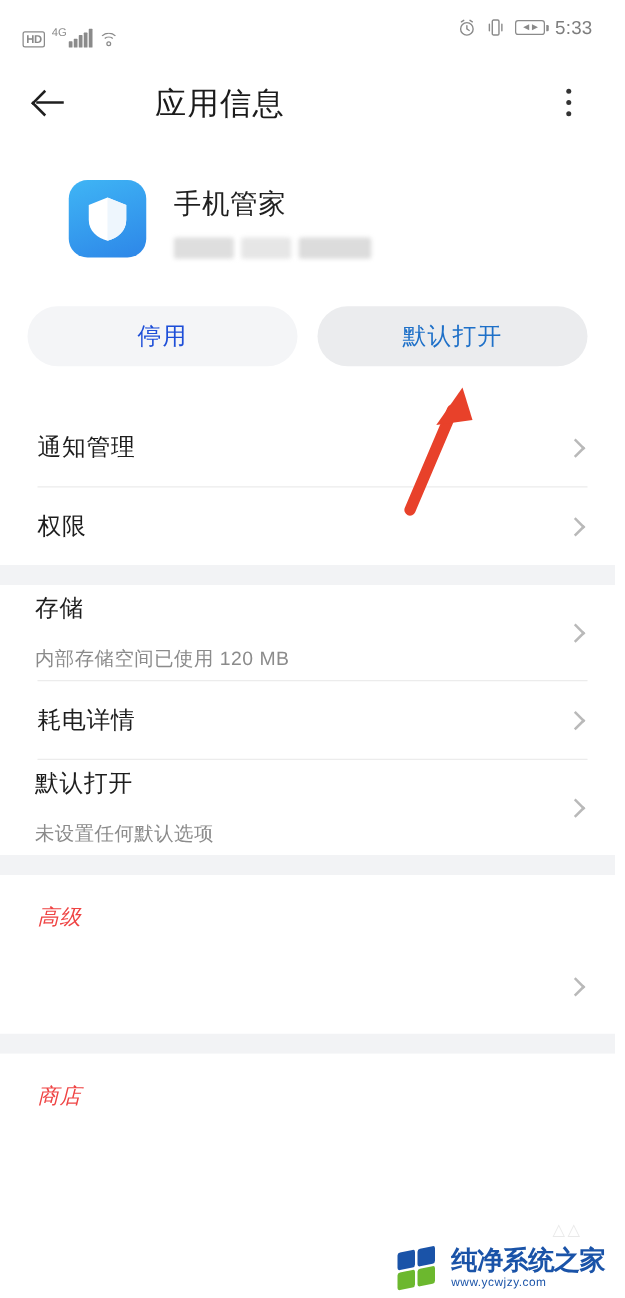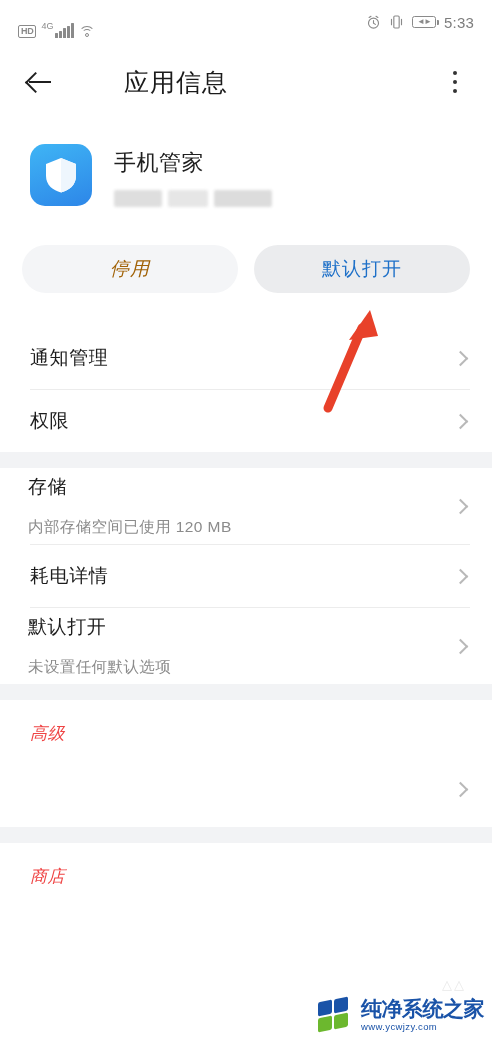--- a/index.html
+++ b/index.html
@@ -82,21 +82,21 @@
   .overflow { margin-left:auto; width:30px; height:30px; position:relative; cursor:pointer; }
   .overflow i {
     position:absolute; left:13px; width:4.4px; height:4.4px;
     background:#333; border-radius:50%; display:block;
   }
   .overflow i:nth-child(1){ top:4px; }
   .overflow i:nth-child(2){ top:13px; }
   .overflow i:nth-child(3){ top:22px; }
 
   
-  .app-header { display:flex; align-items:flex-start; padding:24px 30px 0 30px; }
+  .app-header { display:flex; align-items:flex-start; padding:24px 30px 0 30px;margin-left:25px; }
   .app-icon {
     width:62px; height:62px; border-radius:15px; flex:none;
     background:linear-gradient(160deg,#3fb5f5 0%,#2d86e8 100%);
     display:flex; align-items:center; justify-content:center;
   }
   .app-meta { margin-left:22px; padding-top:4px; }
   .app-name { font-size:22px; color:#1f1f1f; letter-spacing:0.5px; }
   .app-version-redacted { display:flex; gap:6px; margin-top:12px; }
   .app-version-redacted span {
     display:block; height:17px; border-radius:2px;
@@ -107,21 +107,21 @@
   .app-version-redacted span:nth-child(3){ width:58px; background:#dcdcdc; }
 
   
   .actions { display:flex; gap:16px; padding:38px 22px 0 22px; }
   .act-btn {
     flex:1; height:48px; border-radius:26px;
     display:flex; align-items:center; justify-content:center;
     font-size:19px; letter-spacing:1px; border:none;
     font-family:inherit; cursor:pointer;
   }
-  .act-btn.disabled { background:#f4f5f7; color:#a16207; cursor:default;font-style:italic; }
+  .act-btn.disabled { background:#f4f5f7; color:#1d4ed8; cursor:default; }
   .act-btn.primary  { background:#ebecee; color:#1e70c8; }
 
   
   .gap { height:16px; background:#f2f3f5; }
   .group { background:#ffffff; }
   .row {
     position:relative; display:flex; align-items:center;
     padding:0 26px 0 30px; min-height:62px; cursor:pointer;
   }
   .row.two-line { min-height:76px;padding-left:28px; }

